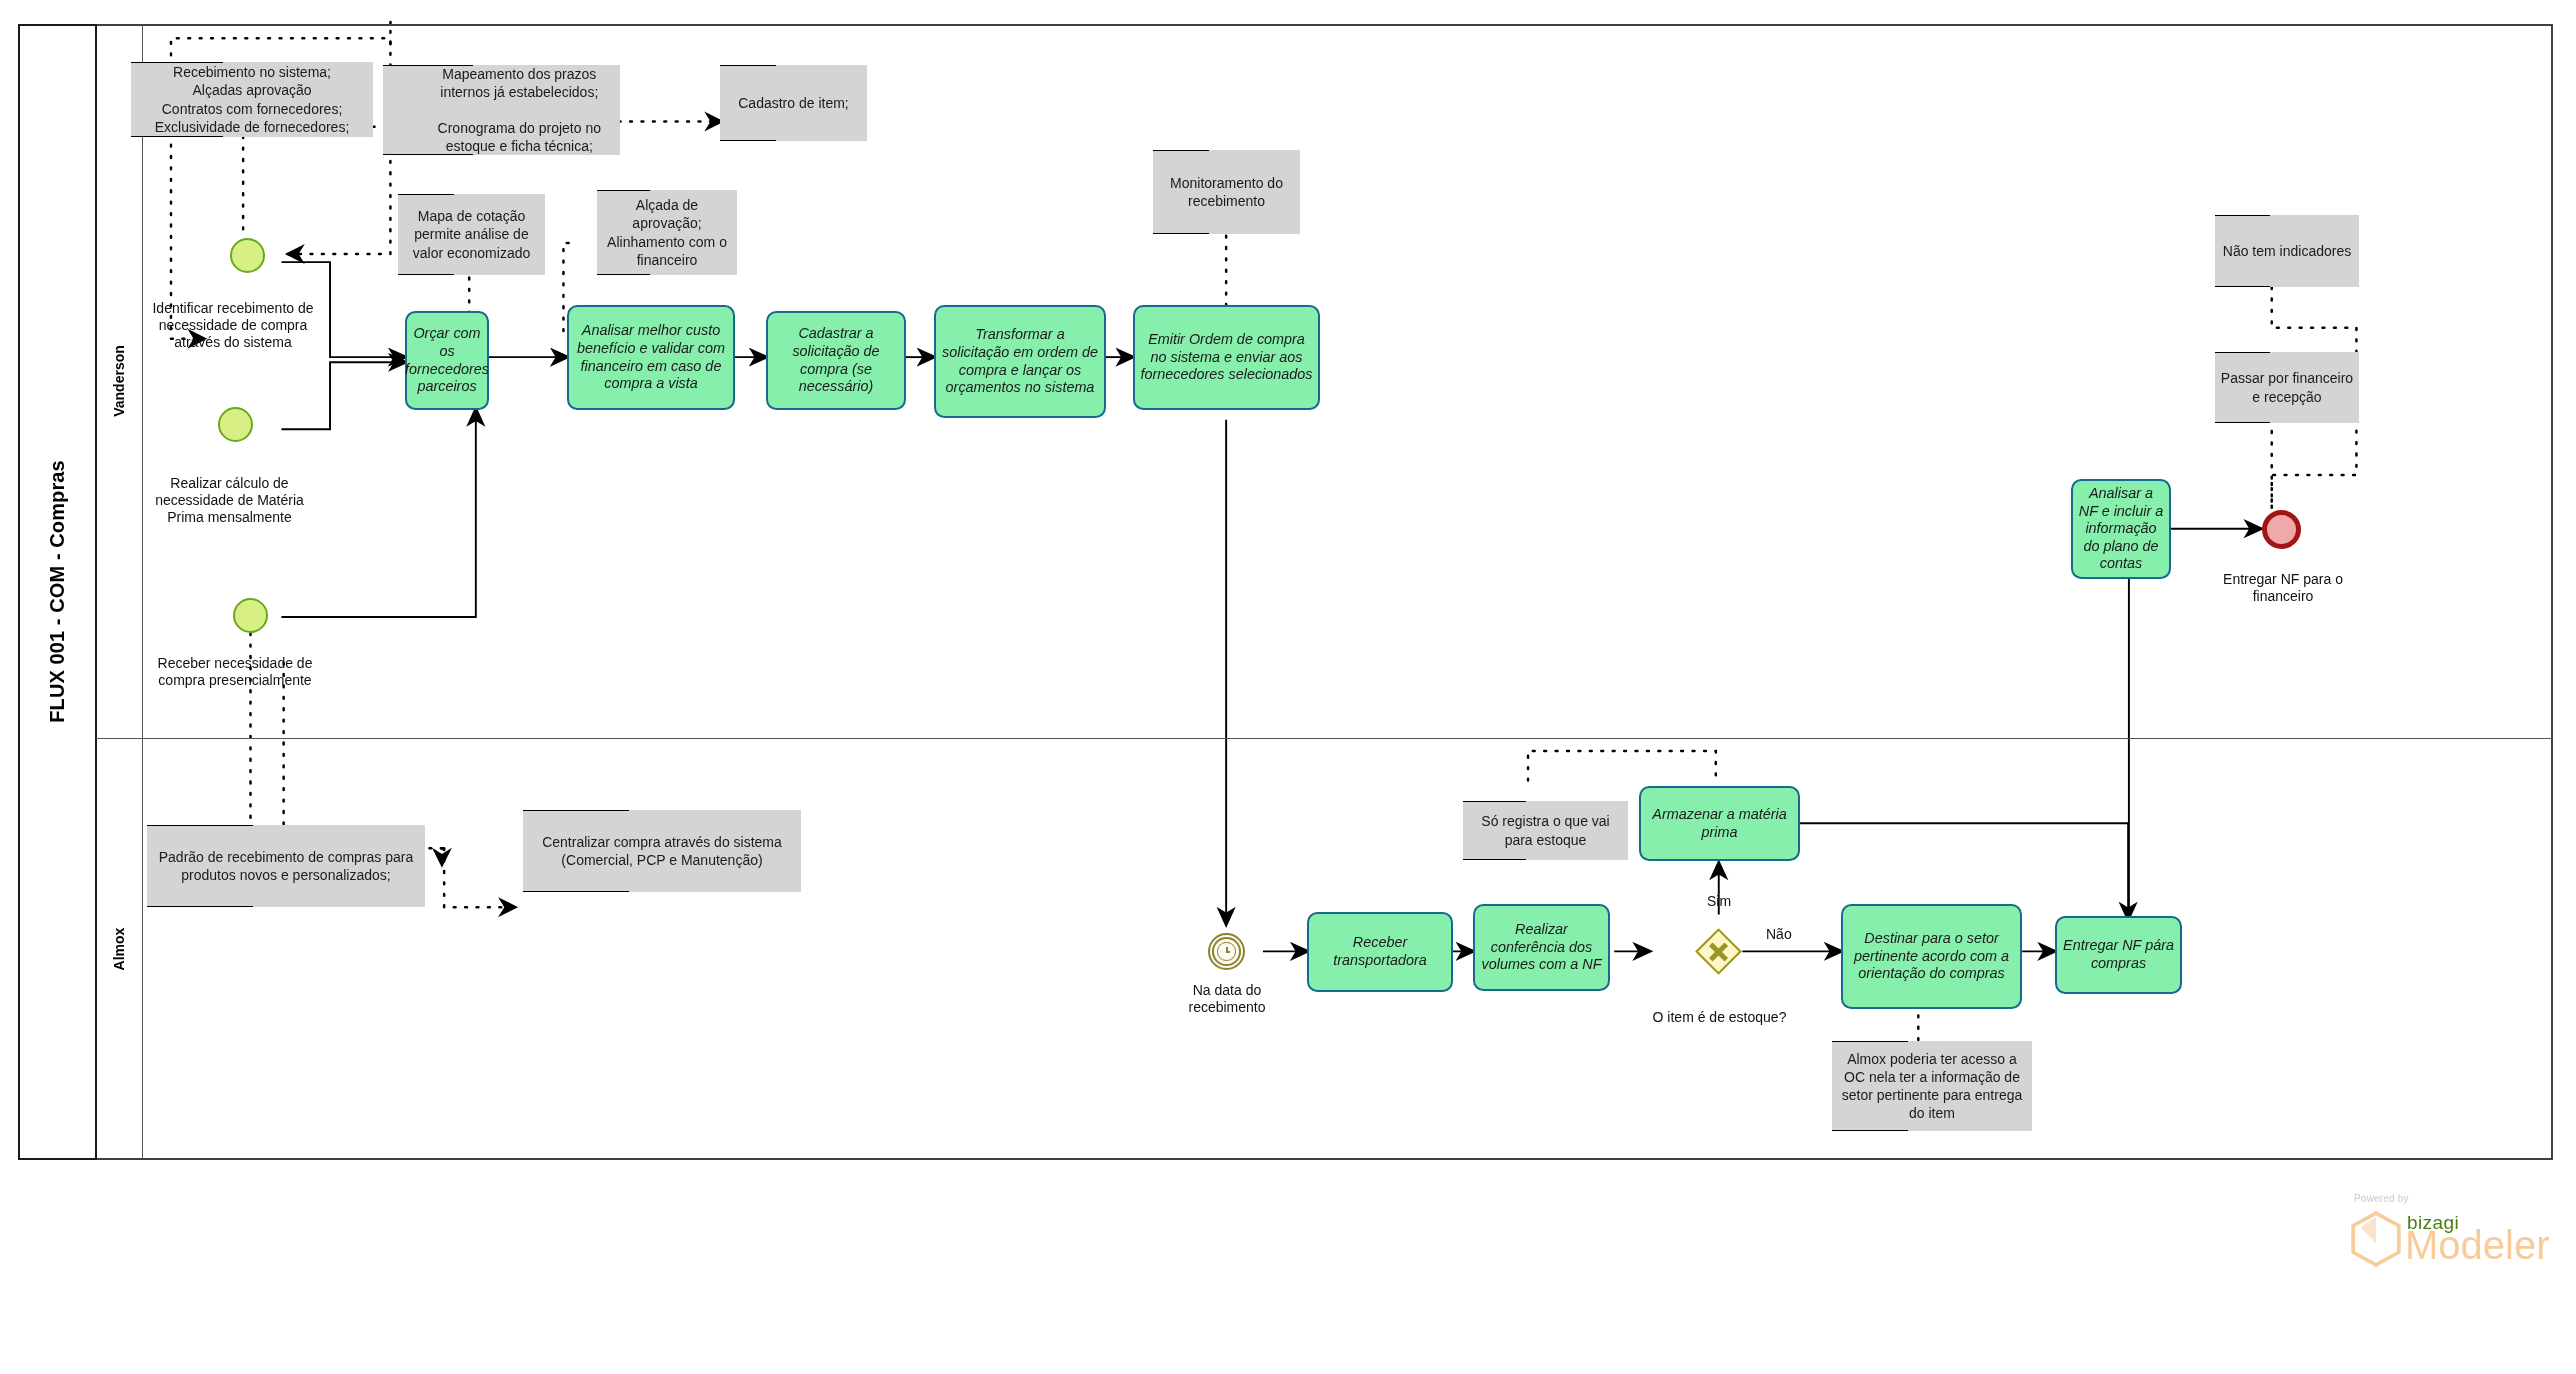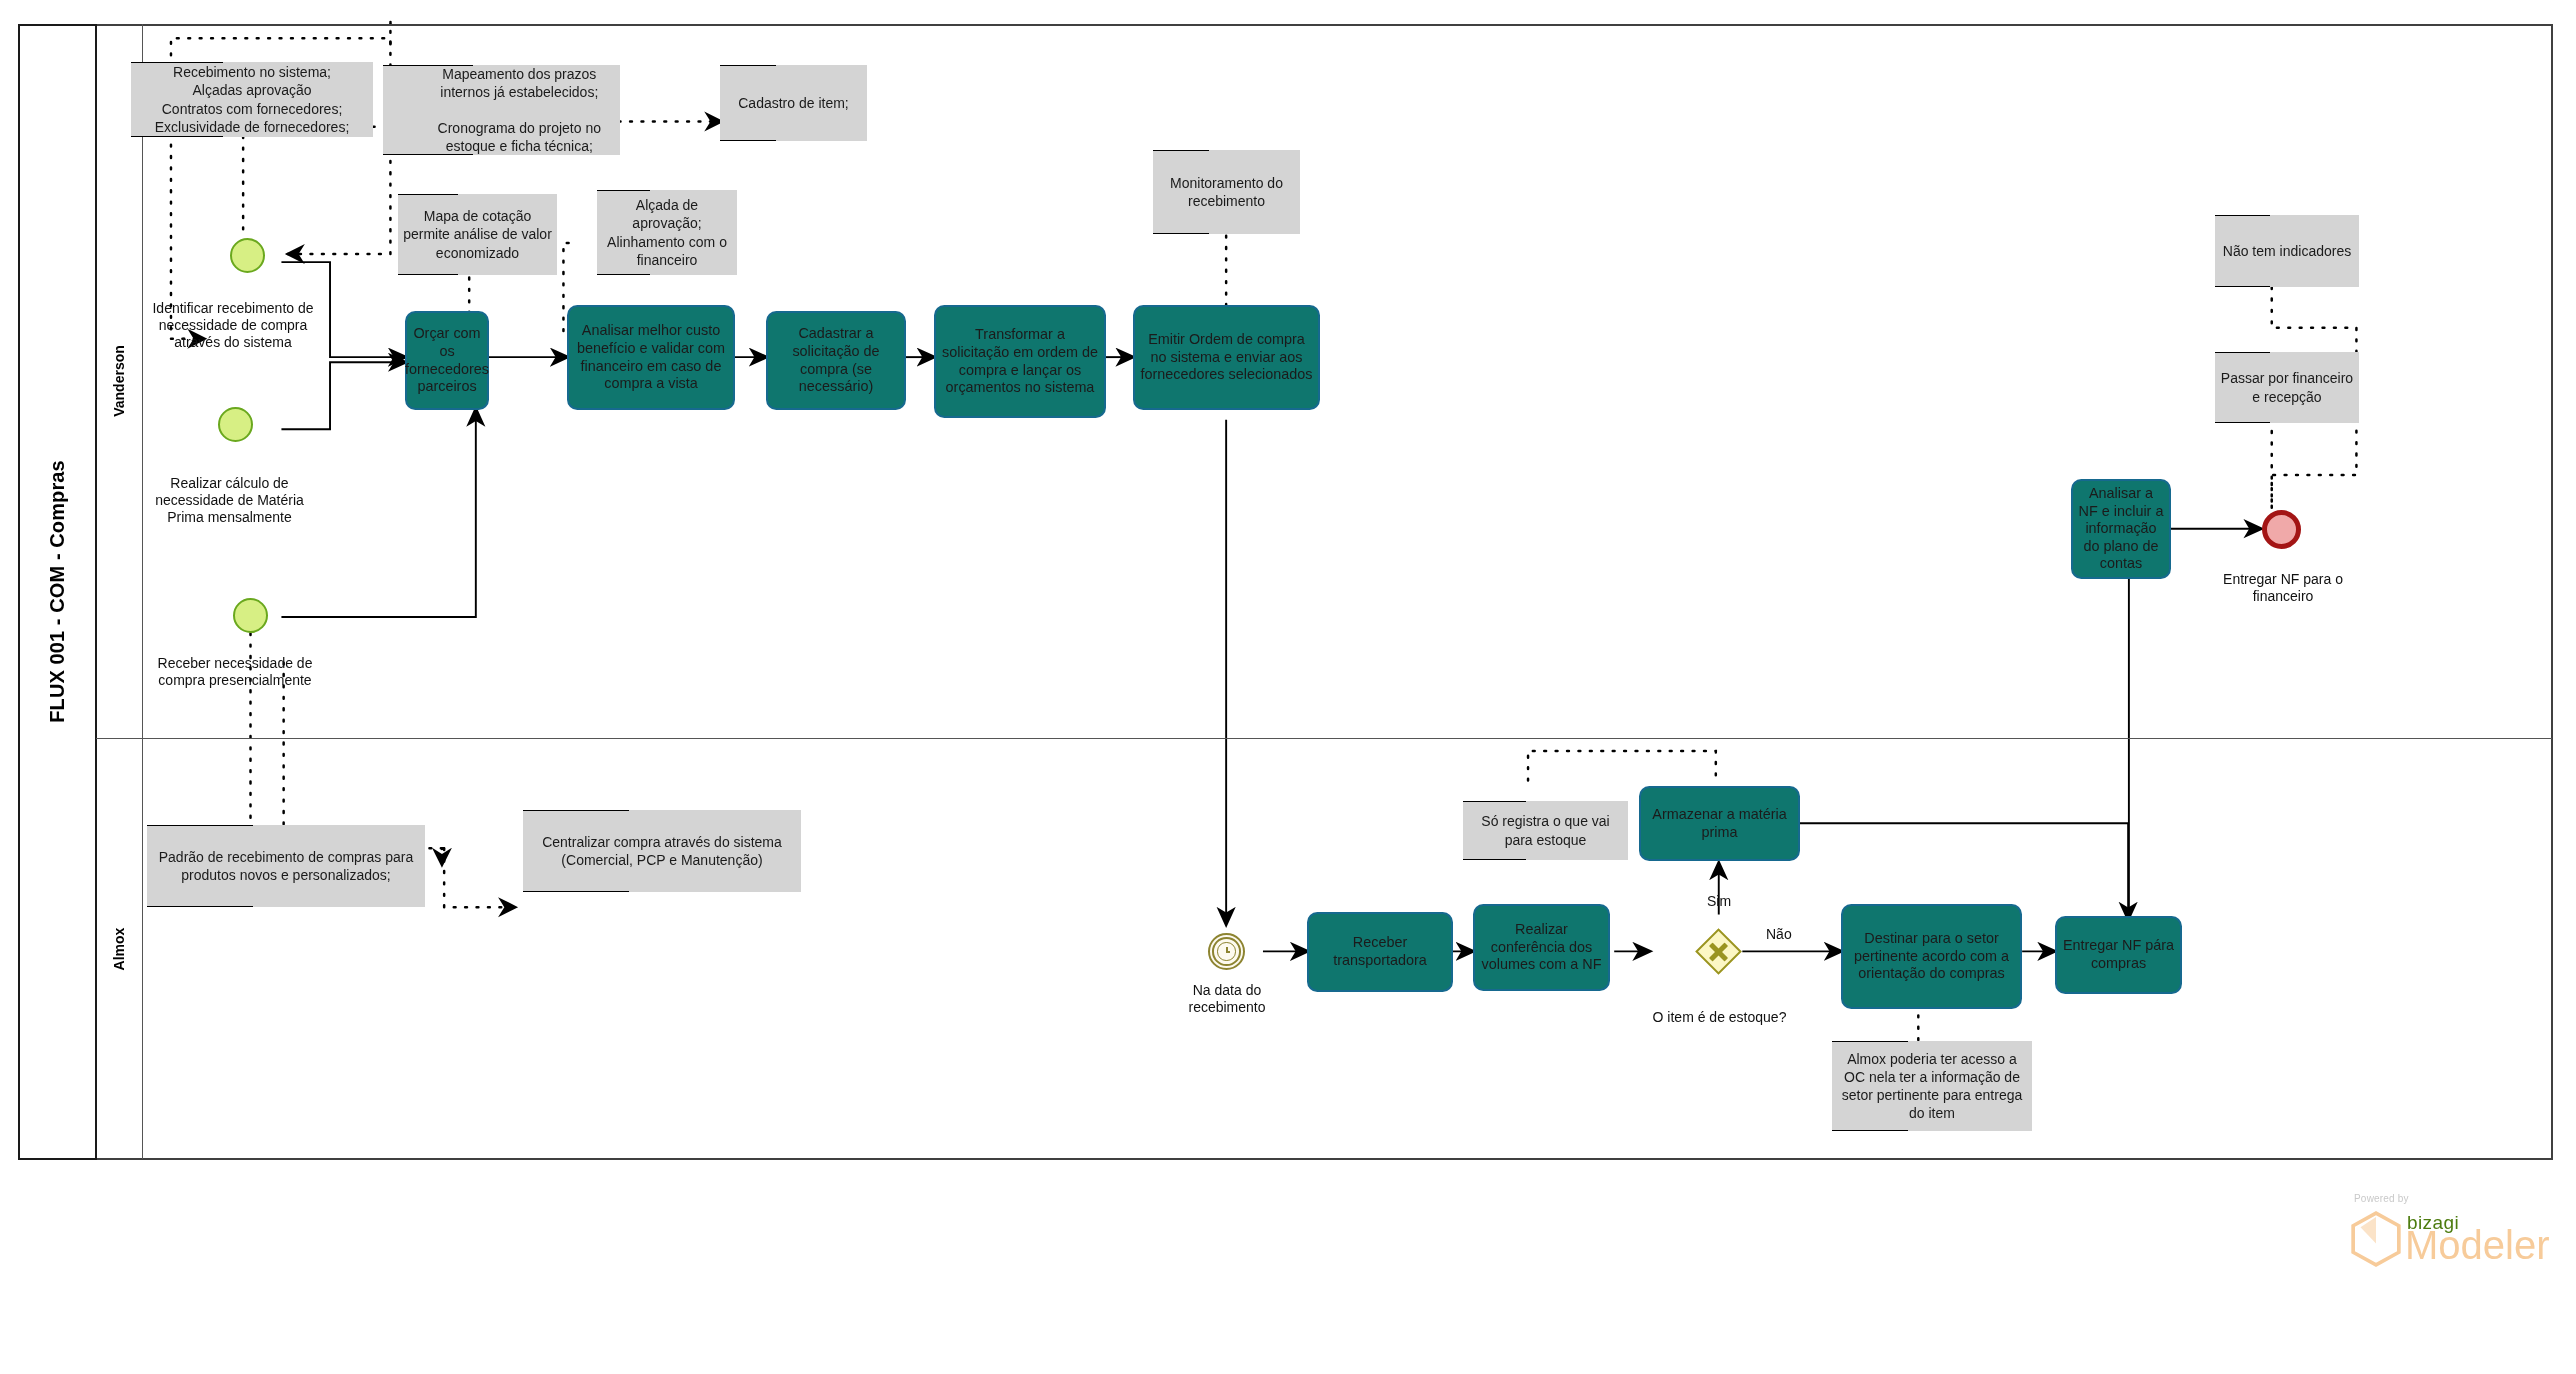--- a/index.html
+++ b/index.html
@@ -56,29 +56,30 @@
   .lane-sep{
     position:absolute;
     height:0;
     border-top:1.5px solid #555;
   }
 
   
   .task{
     position:absolute;
     box-sizing:border-box;
-    background:#0f766e;
+    background:#86efac;
     border:2.6px solid #16698f;
     border-radius:10.3px;
     display:flex;align-items:center;justify-content:center;
     text-align:center;
     color:#1b1b1b;
     font-size:14.4px;
     line-height:1.22;
     padding:2.9px 5.2px;
+    font-style:italic;
   }
 
   
   .note{
     position:absolute;
     box-sizing:border-box;
     background:#d4d4d4;
     display:flex;align-items:center;justify-content:center;
     text-align:center;
     color:#1b1b1b;
@@ -260,21 +261,21 @@
 Alçadas aprovação
 Contratos com fornecedores;
 Exclusividade de fornecedores;</div>
 
   <div class="note" style="left:383px;top:65px;width:237px;height:90px;white-space:pre-line;padding-left:40px;">Mapeamento dos prazos internos já estabelecidos;
 
 Cronograma do projeto no estoque e ficha técnica;</div>
 
   <div class="note" style="left:720px;top:65px;width:147px;height:76px;">Cadastro de item;</div>
 
-  <div class="note" style="left:398px;top:194px;width:159px;height:81px;">Mapa de cotação permite análise de valor economizado</div>
+  <div class="note" style="left:398px;top:194px;width:147px;height:81px;">Mapa de cotação permite análise de valor economizado</div>
 
   <div class="note" style="left:597px;top:190px;width:140px;height:85px;white-space:pre-line;">Alçada de aprovação;
 Alinhamento com o financeiro</div>
 
   <div class="note" style="left:1153px;top:150px;width:147px;height:84px;">Monitoramento do recebimento</div>
 
   <div class="note" style="left:2215px;top:215px;width:144px;height:72px;">Não tem indicadores</div>
 
   <div class="note" style="left:2215px;top:352px;width:144px;height:71px;">Passar por financeiro e recepção</div>
 

